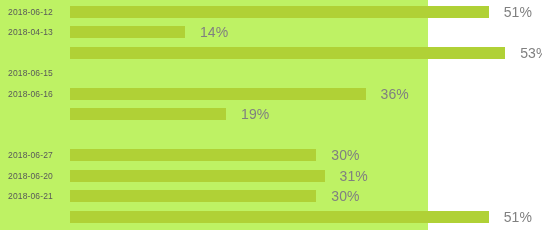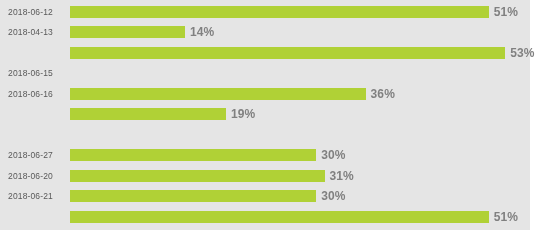--- a/index.html
+++ b/index.html
@@ -8,23 +8,23 @@
     background: #ffffff;
   }
   body {
     width: 542px;
     height: 230px;
     font-family: "Liberation Sans", sans-serif;
     overflow: hidden;
   }
   #chart {
     position: relative;
-    width: 530px;
+    width: 428px;
     height: 230px;
-    background: #e5e5e5;
+    background: #bef264;
     box-sizing: border-box;
   }
   .rows {
     position: absolute;
     left: 0;
     top: 0;
     width: 542px;
     height: 230px;
   }
   .row {
@@ -53,27 +53,26 @@
     height: 20.5px;
     display: flex;
     align-items: center;
   }
   .bar {
     height: 12px;
     background: #b0d136;
     display: block;
   }
   .val-label {
-    font-size: 12px;
+    font-size: 14px;
     line-height: 12px;
     color: #808080;
-    margin-left: 5px;
+    margin-left: 15px;
     white-space: nowrap;
     letter-spacing: 0.1px;
-    font-weight: bold;
   }
 </style>
 </head>
 <body>
 
 <div id="chart">
   <div class="rows">
       <div class="row" style="top: 1.5px;">
         <div class="cat-label">2018-06-12</div>
         <div class="bar-track">

